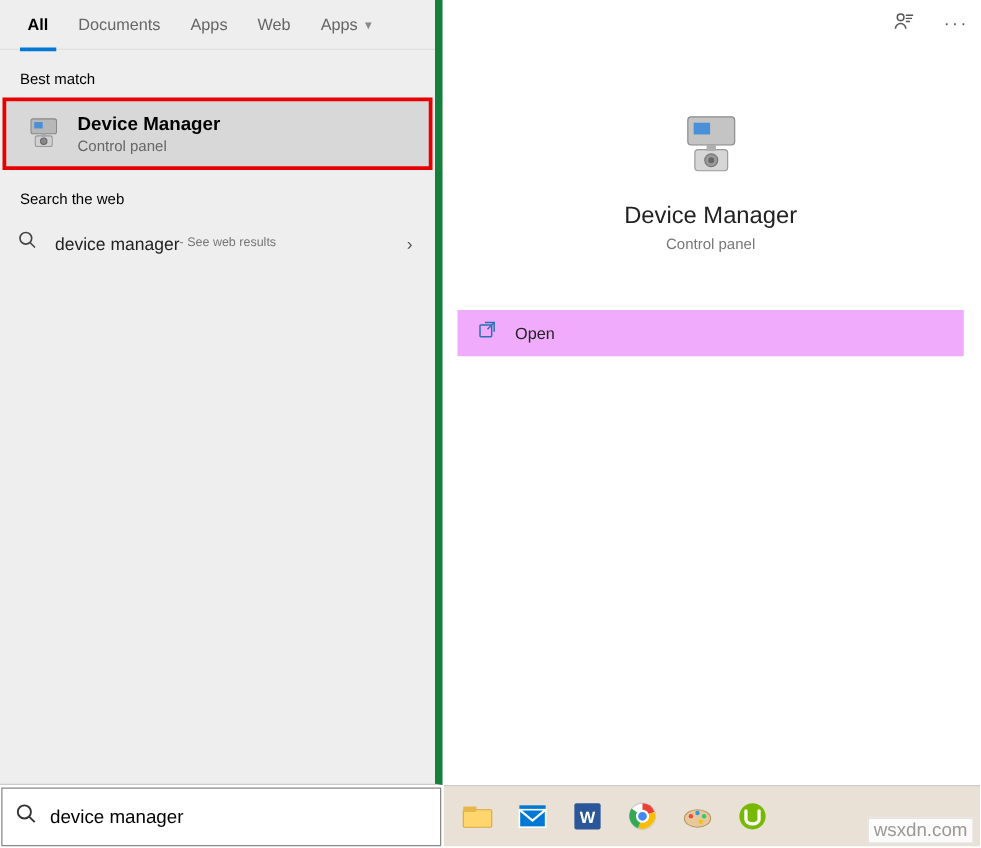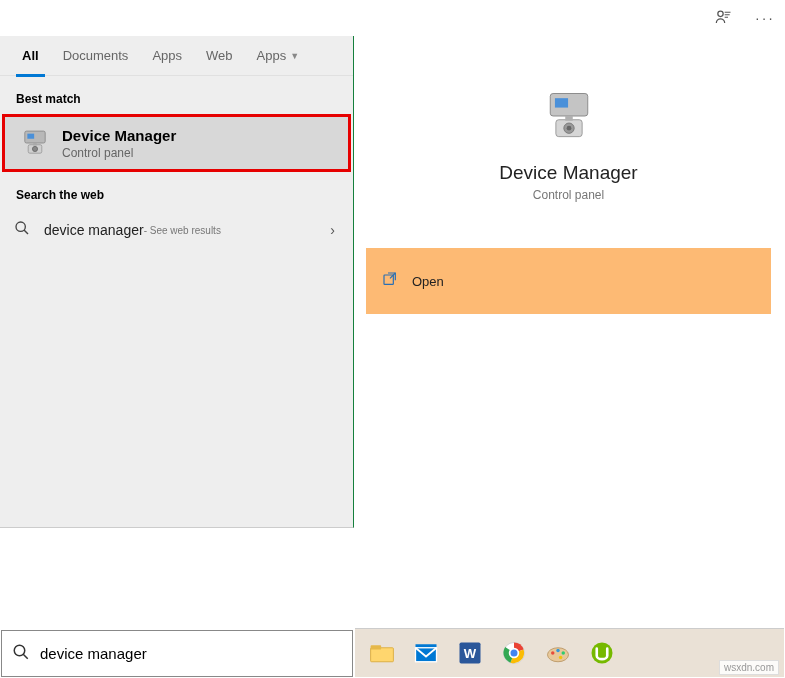--- a/index.html
+++ b/index.html
@@ -1,60 +1,60 @@
 <!DOCTYPE html>
 <html><head>
   <meta charset="utf-8">
   <style>
     * { margin: 0; padding: 0; box-sizing: border-box; font-family: "Segoe UI", Arial, sans-serif; }
     body { width: 785px; height: 678px; background: #fff; overflow: hidden; position: relative; }
 
-    .search-panel { width: 354px; height: 492px; background: #eeeeee; border-right: 1px solid #15803d; border-bottom: 1px solid #ccc; float: left; margin-top: 36px; }
+    .search-panel { width: 354px; height: 628px; background: #eeeeee; border-right: 6px solid #15803d; border-bottom: 1px solid #ccc; float: left; }
 
     .tabs { display: flex; align-items: center; padding: 0 10px; height: 40px; border-bottom: 1px solid #e0e0e0; position: relative; }
     .tab { padding: 0 12px; height: 40px; display: flex; align-items: center; font-size: 13px; color: #666; cursor: pointer; position: relative; }
     .tab.active { color: #000; font-weight: 600; }
     .tab.active::after { content: ""; position: absolute; bottom: -1px; left: 6px; right: 6px; height: 3px; background: #0078d4; }
     .tab .chev { margin-left: 4px; font-size: 9px; color: #888; }
 
     .top-right-icons { position: absolute; right: 8px; top: 6px; display: flex; gap: 18px; align-items: center; }
     .top-icon { width: 24px; height: 24px; display: flex; align-items: center; justify-content: center; cursor: pointer; color: #555; }
     .dots { letter-spacing: 2px; font-size: 14px; color: #555; }
 
-    .section-label { font-size: 12px; font-weight: 700; padding: 16px 16px 8px 16px; color: #000; }
+    .section-label { font-size: 12px; font-weight: 400; padding: 16px 16px 8px 16px; color: #000; }
 
     .result-item { display: flex; align-items: center; padding: 10px 14px; cursor: pointer; }
     .result-item.highlighted { background: #d8d8d8; outline: 3px solid #e60000; outline-offset: -1px; margin: 2px 4px; }
     .result-icon { width: 34px; height: 34px; margin-right: 10px; flex-shrink: 0; display:flex; align-items:center; justify-content:center; }
     .result-text .title { font-size: 15px; font-weight: 600; color: #000; }
     .result-text .subtitle { font-size: 12px; color: #666; margin-top: 2px; }
 
     .web-item { display: flex; align-items: center; padding: 10px 14px; cursor: pointer; }
     .web-item .search-glyph { width: 20px; margin-right: 10px; color: #444; }
     .web-item .query { font-size: 14px; color: #222; }
     .web-item .suffix { font-size: 10px; color: #777; }
     .web-item .chevron-right { margin-left: auto; margin-right: 4px; color: #555; font-size: 14px; }
 
     .detail-panel { position: absolute; left: 366px; top: 62px; width: 405px; height: 525px; background: #fff; }
     .detail-center { text-align: center; padding: 24px 0 18px; }
     .detail-title { font-size: 19px; color: #222; margin-top: 16px; }
     .detail-sub { font-size: 12px; color: #777; margin-top: 4px; }
 
-    .action-row { background: #fdba74; padding: 23px 16px; display: flex; align-items: center; cursor: pointer; margin-top: 28px; }
+    .action-row { background: #f0abfc; padding: 8px 16px; display: flex; align-items: center; cursor: pointer; margin-top: 28px; }
     .action-row .open-icon { width: 18px; margin-right: 12px; color: #2a6fb3; }
     .action-row .open-label { font-size: 13px; color: #222; }
 
     .search-bar { position: absolute; left: 1px; bottom: 1px; width: 352px; height: 47px; background: #fff; border: 1px solid #888; display: flex; align-items: center; padding: 0 10px; }
     .search-bar .search-glyph { color: #333; margin-right: 10px; }
     .search-bar input { border: none; outline: none; font-size: 15px; flex: 1; background: transparent; }
 
     .taskbar { position: absolute; left: 355px; bottom: 1px; right: 1px; height: 49px; background: #eae1d6; border-top: 1px solid #ccc; display: flex; align-items: center; padding: 0 8px; gap: 6px; }
     .task-item { width: 38px; height: 38px; display: flex; align-items: center; justify-content: center; cursor: pointer; }
 
-    .watermark { position: absolute; right: 6px; bottom: 3px; font-size: 10px; color: #999; background: rgba(255,255,255,0.85); padding: 1px 4px; border: 1px solid #ddd; }
+    .watermark { position: absolute; right: 6px; bottom: 3px; font-size: 15px; color: #999; background: rgba(255,255,255,0.85); padding: 1px 4px; border: 1px solid #ddd; }
 
     .feedback-icon svg { width: 20px; height: 20px; }
   </style>
 </head>
 <body>
 
 <div class="top-right-icons">
   <div class="top-icon feedback-icon">
     <svg viewBox="0 0 24 24" fill="none" stroke="#555" stroke-width="1.5">
       <circle cx="9" cy="7" r="3.2"></circle>

